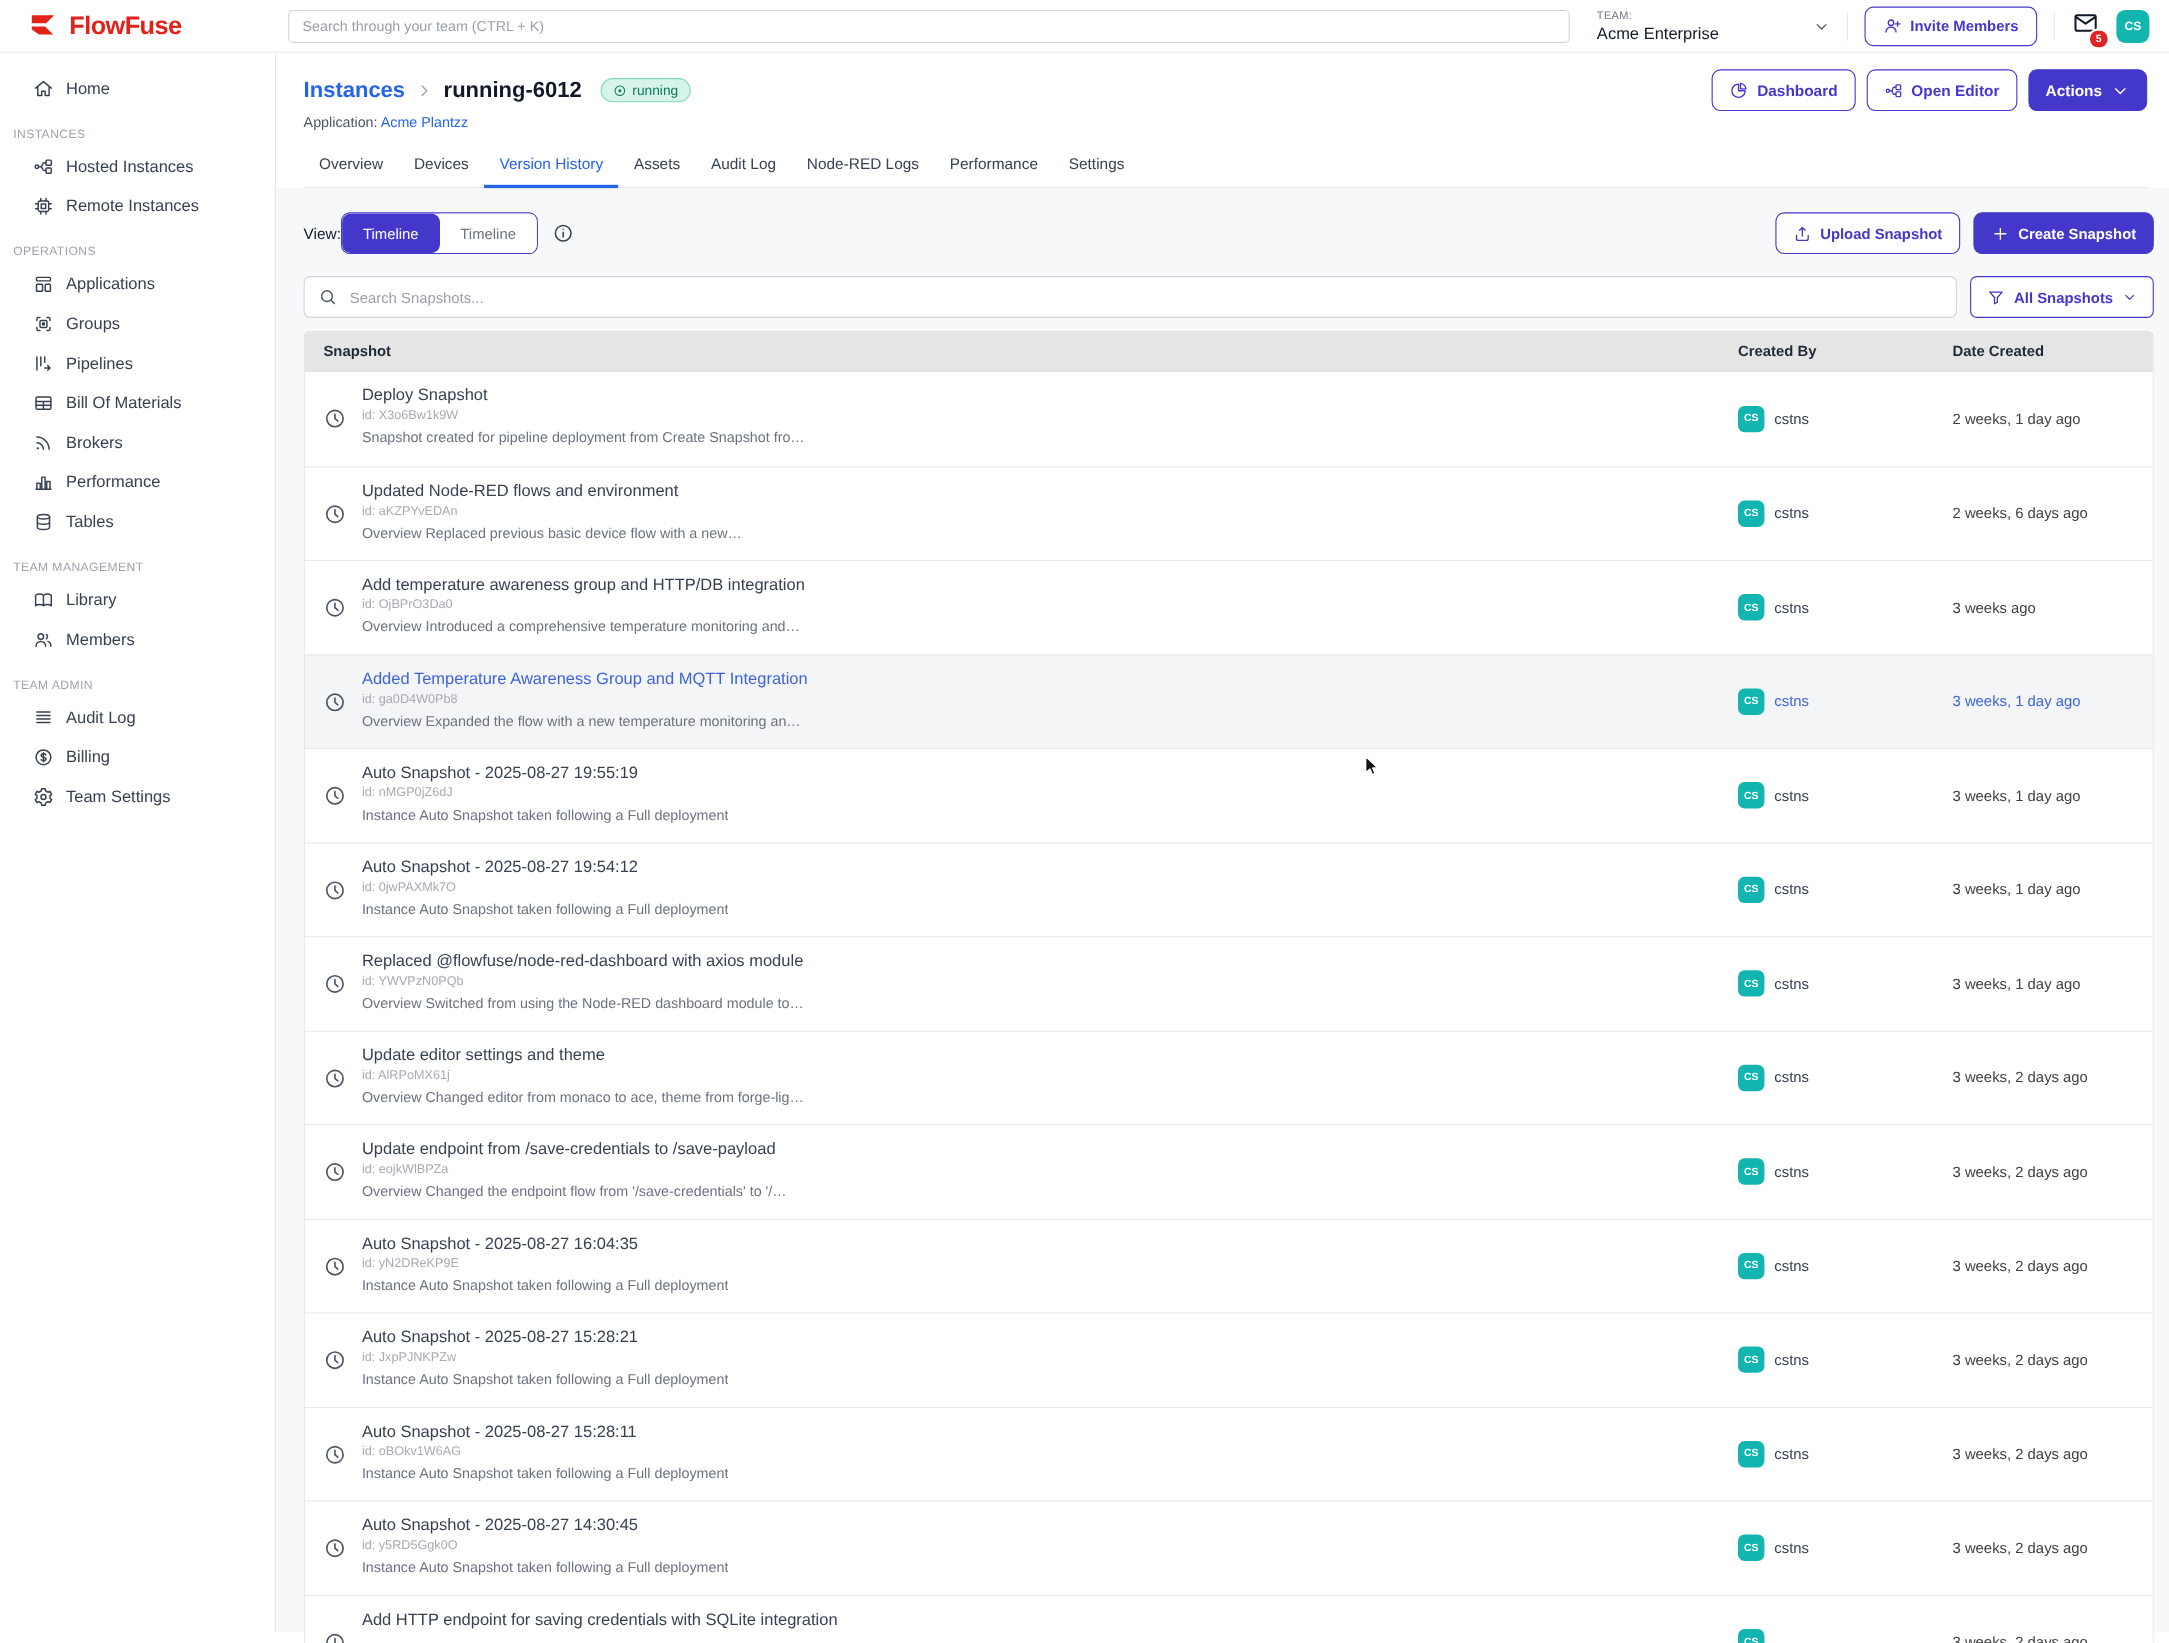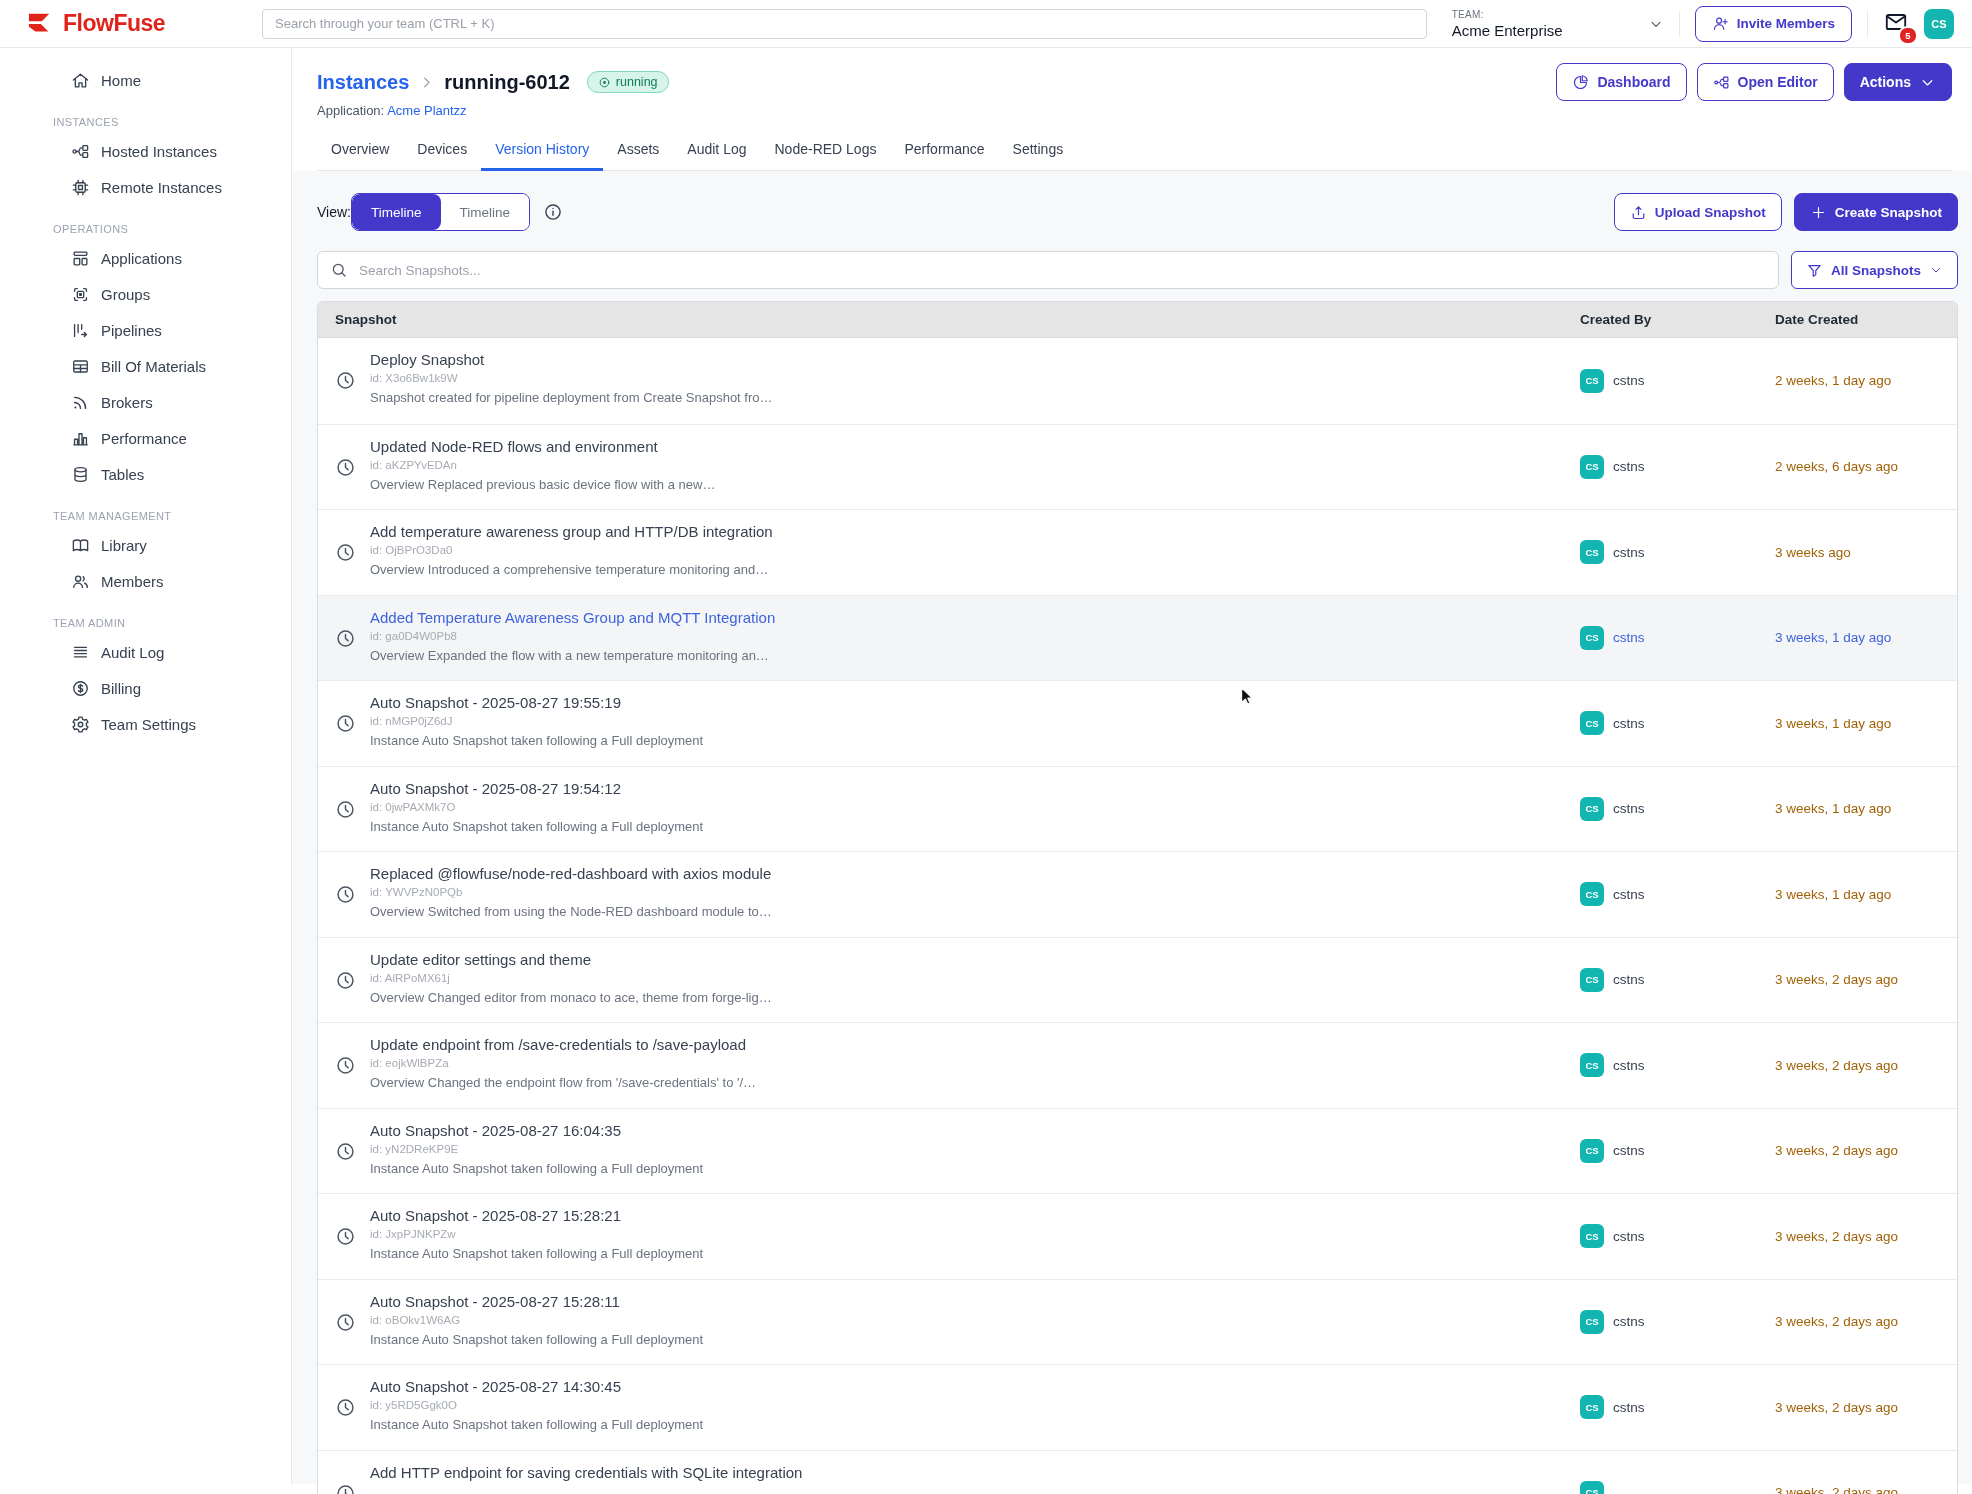--- a/index.html
+++ b/index.html
@@ -30,21 +30,21 @@
   .invite{height:36px;padding:0 16px;}
   .mail-wrap{position:relative;cursor:pointer;}
   .mail-ic{width:26px;height:26px;color:#111827;}
   .mail-badge{position:absolute;bottom:-6px;right:-9px;background:var(--badge-red);color:#fff;
     font-size:9.5px;font-weight:bold;padding:2px 5.5px;border-radius:9px;border:2px solid #fff;}
   .avatar{width:30px;height:30px;border-radius:8px;background:var(--teal);color:#fff;font-size:11px;
     font-weight:bold;display:flex;align-items:center;justify-content:center;cursor:pointer;}
 
   
   .shell{display:flex;height:1436px;}
-  .sidebar{width:251px;border-right:1px solid #e5e7eb;background:#fff;padding-top:14px;flex:none;margin-left:41px;}
+  .sidebar{width:251px;border-right:1px solid #e5e7eb;background:#fff;padding-top:14px;flex:none;}
   .side-item{height:36px;display:flex;align-items:center;gap:11px;padding-left:30px;font-size:15px;
     color:#374151;cursor:pointer;}
   .side-ic{width:19px;height:19px;color:#374151;flex:none;}
   .side-section{margin:18px 0 5px;padding-left:12px;font-size:11px;color:#9ca3af;letter-spacing:.4px;}
 
   .main{flex:1;display:flex;flex-direction:column;min-width:0;}
 
   
   .page-head{background:#fff;padding:18px 20px 0 25px;}
   .crumb-row{display:flex;align-items:center;gap:9px;height:32px;}
@@ -96,21 +96,21 @@
   .trow:first-child{border-top:none;}
   .cell-snap{flex:1;padding-left:17px;display:flex;gap:14px;min-width:0;}
   .row-clock{width:21px;height:21px;color:#4b5563;margin-top:32px;flex:none;}
   .row-text{padding-top:13px;min-width:0;}
   .row-title{font-size:15px;font-weight:500;color:#374151;white-space:nowrap;overflow:hidden;text-overflow:ellipsis;}
   .row-id{margin-top:4px;font-size:11.5px;color:#a6abb3;}
   .row-desc{margin-top:6px;font-size:13px;color:#6b7280;white-space:nowrap;overflow:hidden;text-overflow:ellipsis;}
   .cell-by{width:195px;flex:none;display:flex;align-items:center;gap:9px;font-size:13.5px;color:#374151;}
   .row-avatar{width:24px;height:24px;border-radius:6px;background:var(--teal);color:#fff;font-size:9.5px;
     font-weight:bold;display:flex;align-items:center;justify-content:center;flex:none;}
-  .cell-date{width:182px;flex:none;display:flex;align-items:center;font-size:13.5px;color:#a16207;}
+  .cell-date{width:182px;flex:none;display:flex;align-items:center;font-size:13.5px;color:#404040;}
   .trow.highlight{background:#f4f5f7;}
   .trow.highlight .row-title,.trow.highlight .row-user,.trow.highlight .cell-date{color:var(--hover-blue);}
 
   .cursor{position:absolute;left:1237px;top:685px;width:22px;height:22px;z-index:50;pointer-events:none;}
 </style>
 </head>
 <body>
 
 <header class="topbar">
   <div class="logo">

